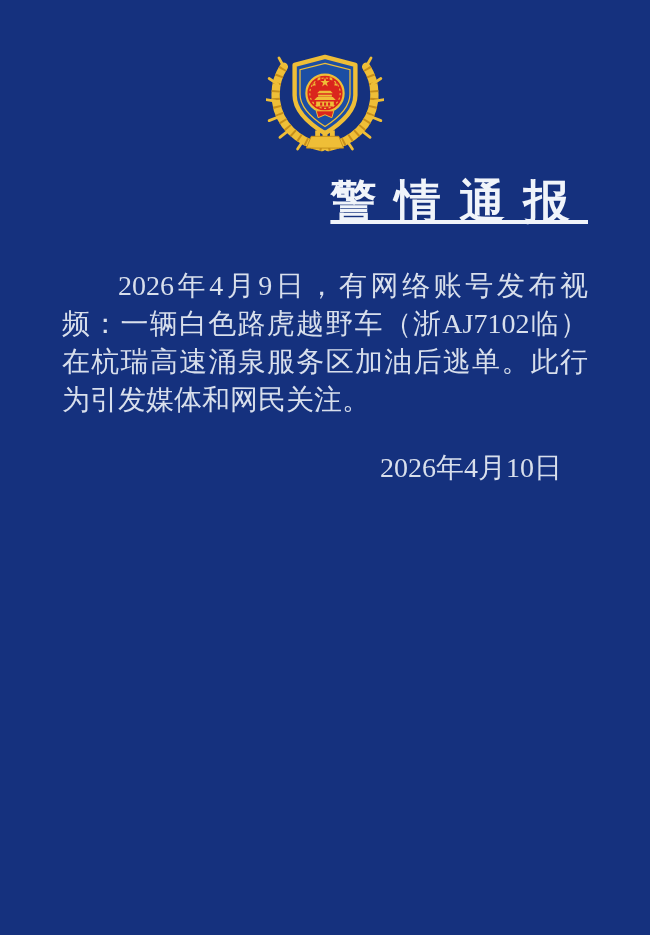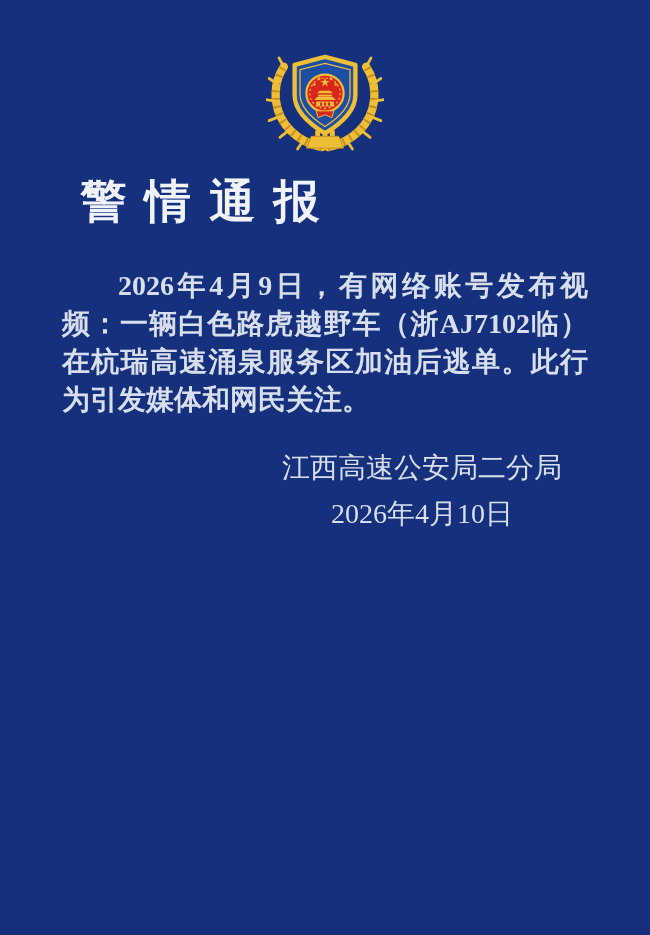--- a/index.html
+++ b/index.html
@@ -17,39 +17,39 @@
     padding: 54px 62px 0 62px;
   }
   .emblem {
     width: 118px;
     height: 98px;
     margin: 0 auto;
   }
   .emblem svg { width: 100%; height: 100%; display: block; }
   .title {
     margin: 22px 0 0 0;
-    text-align: left;
+    text-align: right;
     font-size: 46px;
     font-weight: bold;
     color: #F0F4FA;
     letter-spacing: 0.40em;
     text-indent: 0.40em;
     line-height: 1.2;
+    text-decoration: underline;
   }
   .content {
     margin-top: 38px;
     color: #D8DFEC;
     font-size: 28px;
     line-height: 38px;
     text-align: justify;
   }
   .content p {
     margin: 0 0 11px 0;
     text-indent: 2em;
-    font-weight: bold;
   }
   .signature {
     margin: 30px 26px 0 auto;
     width: max-content;
     color: #D8DFEC;
     font-size: 28px;
     line-height: 38px;
     text-align: center;
   }
   .signature .sig-date { margin-top: 8px; }
@@ -115,17 +115,16 @@
     </svg>
   </div>
 
   <h1 class="title">警情通报</h1>
 
   <div class="content">
     <p>2026年4月9日，有网络账号发布视频：一辆白色路虎越野车（浙AJ7102临）在杭瑞高速涌泉服务区加油后逃单。此行为引发媒体和网民关注。</p>
   </div>
 
   <div class="signature">
-    <div class="sig-org">江西高速公安局二分局</div>
     <div class="sig-date">2026年4月10日</div>
   </div>
 
 </div>
 
 </body></html>

